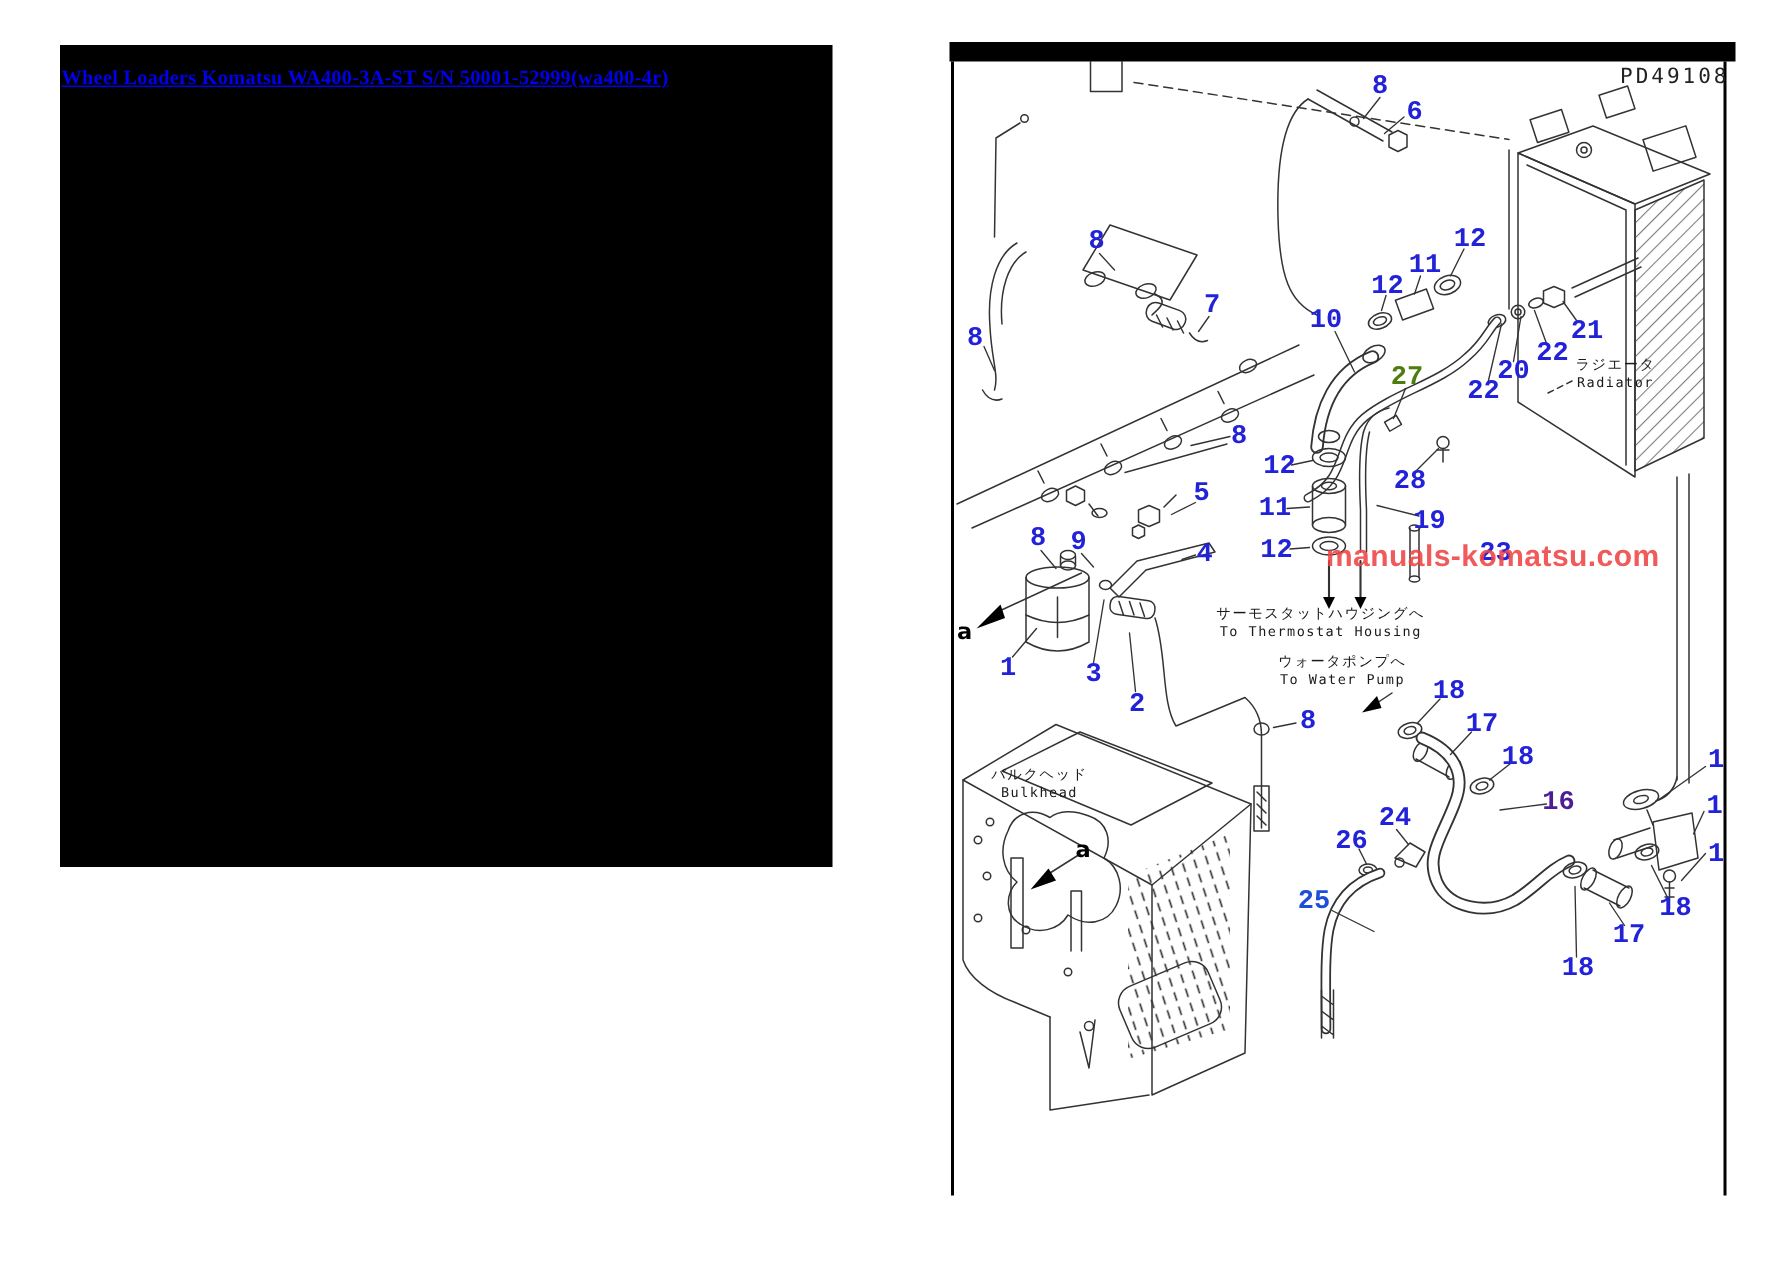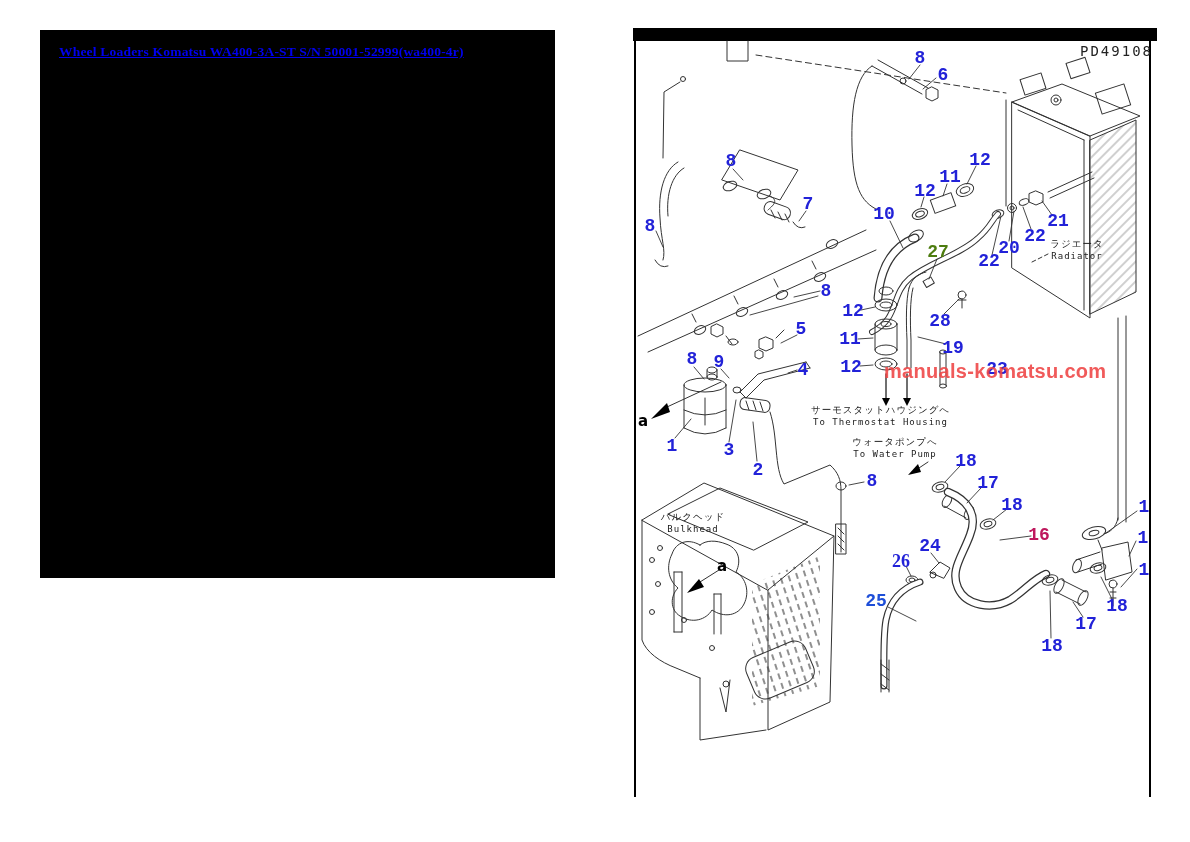--- a/index.html
+++ b/index.html
@@ -2,21 +2,21 @@
 <html><head>
 <meta charset="utf-8">
 <style>
   html,body{margin:0;padding:0;background:#fff;}
   .stage{position:relative;width:1190px;height:842px;background:#fff;overflow:hidden;
          font-family:"Liberation Sans",sans-serif;}
   
   .black-panel{position:absolute;left:40px;top:30px;width:515px;height:548px;background:#000;}
   .parts-link{position:absolute;left:41px;top:44px;font-family:"Liberation Serif",serif;
               font-size:13.5px;font-weight:700;text-decoration:underline;color:#0000ee;
-              letter-spacing:.2px;white-space:nowrap;z-index:5;padding-left:18px;}
+              letter-spacing:.2px;white-space:nowrap;z-index:5;}
   
   .diag-topbar{position:absolute;left:633px;top:28px;width:524px;height:13px;background:#000;}
   .diag-border-left{position:absolute;left:634px;top:41px;width:2px;height:756px;background:#000;}
   .diag-border-right{position:absolute;left:1149px;top:41px;width:2px;height:756px;background:#000;}
   .print-code{position:absolute;left:1080px;top:43px;width:66px;text-align:right;
               font-family:"DejaVu Sans Mono",monospace;font-size:14px;letter-spacing:2px;color:#222;}
   
   .dlabel{position:absolute;text-align:center;color:#1a1a1a;
           font-family:"DejaVu Sans Mono",monospace;font-size:9px;line-height:12px;
           letter-spacing:1px;white-space:nowrap;z-index:3;}
@@ -323,23 +323,23 @@
       <div class="callout" style="left: 692px; top: 359px; color: rgb(34, 34, 216);">8</div>
       <div class="callout" style="left: 719px; top: 362px; color: rgb(34, 34, 216);">9</div>
       <div class="callout" style="left: 803px; top: 370px; color: rgb(34, 34, 216);">4</div>
       <div class="callout" style="left: 672px; top: 446px; color: rgb(34, 34, 216);">1</div>
       <div class="callout" style="left: 729px; top: 450px; color: rgb(34, 34, 216);">3</div>
       <div class="callout" style="left: 758px; top: 470px; color: rgb(34, 34, 216);">2</div>
       <div class="callout" style="left: 872px; top: 481px; color: rgb(34, 34, 216);">8</div>
       <div class="callout" style="left: 966px; top: 461px; color: rgb(34, 34, 216);">18</div>
       <div class="callout" style="left: 988px; top: 483px; color: rgb(34, 34, 216);">17</div>
       <div class="callout" style="left: 1012px; top: 505px; color: rgb(34, 34, 216);">18</div>
-      <div class="callout" style="left: 1039px; top: 535px; color: #be185d;">16</div>
+      <div class="callout" style="left: 1039px; top: 535px; color: #4c1d95;">16</div>
       <div class="callout" style="left: 930px; top: 546px; color: rgb(34, 34, 216);">24</div>
-      <div class="callout" style="left: 901px; top: 561px; color: rgb(34, 34, 216); font-family: Liberation Serif, serif;">26</div>
+      <div class="callout" style="left: 901px; top: 561px; color: rgb(34, 34, 216);">26</div>
       <div class="callout" style="left: 876px; top: 601px; color: #1d4ed8;">25</div>
       <div class="callout" style="left: 1144px; top: 507px; color: rgb(34, 34, 216);">1</div>
       <div class="callout" style="left: 1143px; top: 538px; color: rgb(34, 34, 216);">1</div>
       <div class="callout" style="left: 1144px; top: 570px; color: rgb(34, 34, 216);">1</div>
       <div class="callout" style="left: 1117px; top: 606px; color: rgb(34, 34, 216);">18</div>
       <div class="callout" style="left: 1086px; top: 624px; color: rgb(34, 34, 216);">17</div>
       <div class="callout" style="left: 1052px; top: 646px; color: rgb(34, 34, 216);">18</div>
       <div class="refletter" style="left: 643px; top: 421px;">a</div>
       <div class="refletter" style="left: 722px; top: 566px;">a</div>
     </div>

